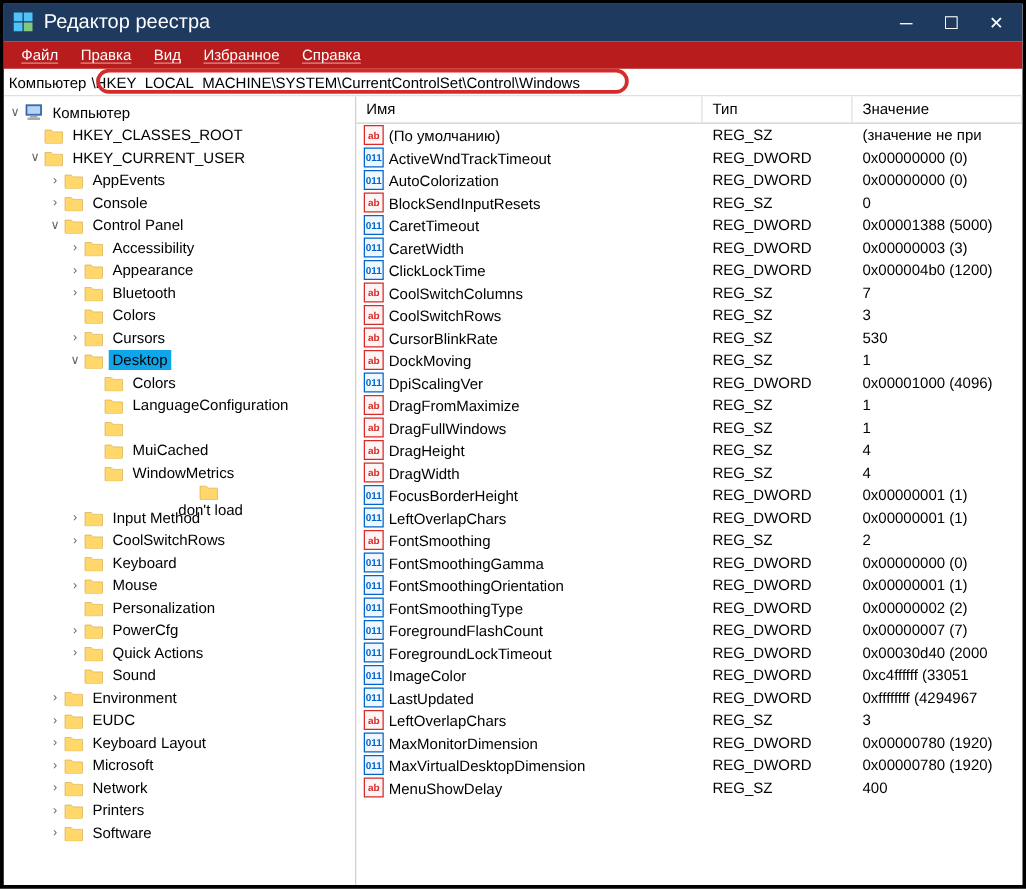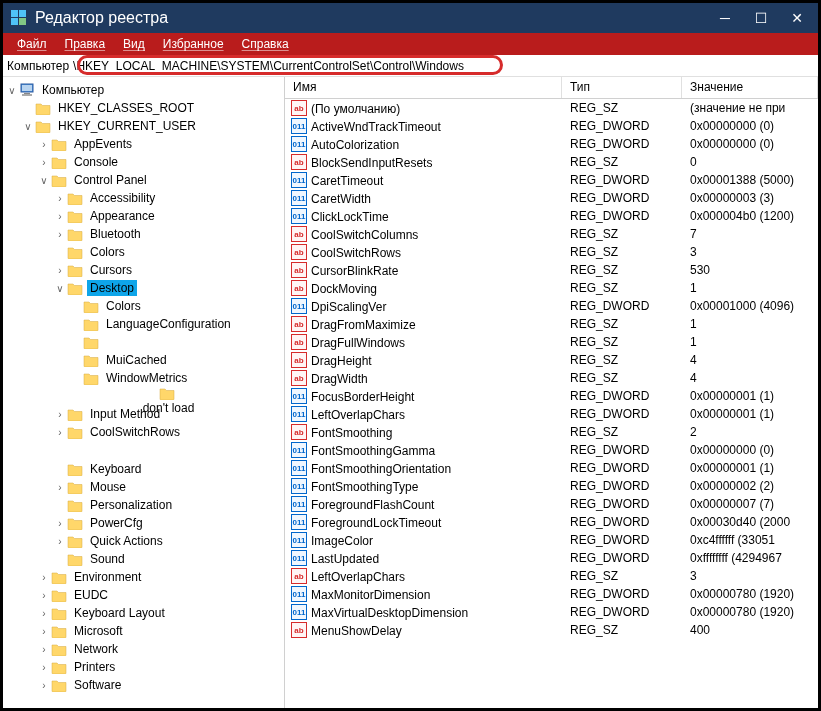--- a/index.html
+++ b/index.html
@@ -250,21 +250,21 @@
       </div>
       <div class="tree-item" style="padding-left: 48px;">
         <span class="caret">›</span>
         <span class="folder">
           <svg viewBox="0 0 16 13">
             <path fill="#ffd76a" stroke="#d4a842" stroke-width="0.5" d="M1 2h5l1.5 1.5H15v8.5a1 1 0 0 1-1 1H2a1 1 0 0 1-1-1z"></path>
           </svg>
         </span>
         <span class="tree-label">CoolSwitchRows</span>
       </div>
-      <div class="tree-item" style="padding-left: 48px; margin-top: 19px;">
+      <div class="tree-item" style="padding-left: 48px;">
         <span class="caret"></span>
         <span class="folder">
           <svg viewBox="0 0 16 13">
             <path fill="#ffd76a" stroke="#d4a842" stroke-width="0.5" d="M1 2h5l1.5 1.5H15v8.5a1 1 0 0 1-1 1H2a1 1 0 0 1-1-1z"></path>
           </svg>
         </span>
         <span class="tree-label">Keyboard</span>
       </div>
       <div class="tree-item" style="padding-left: 48px;">
         <span class="caret">›</span>

